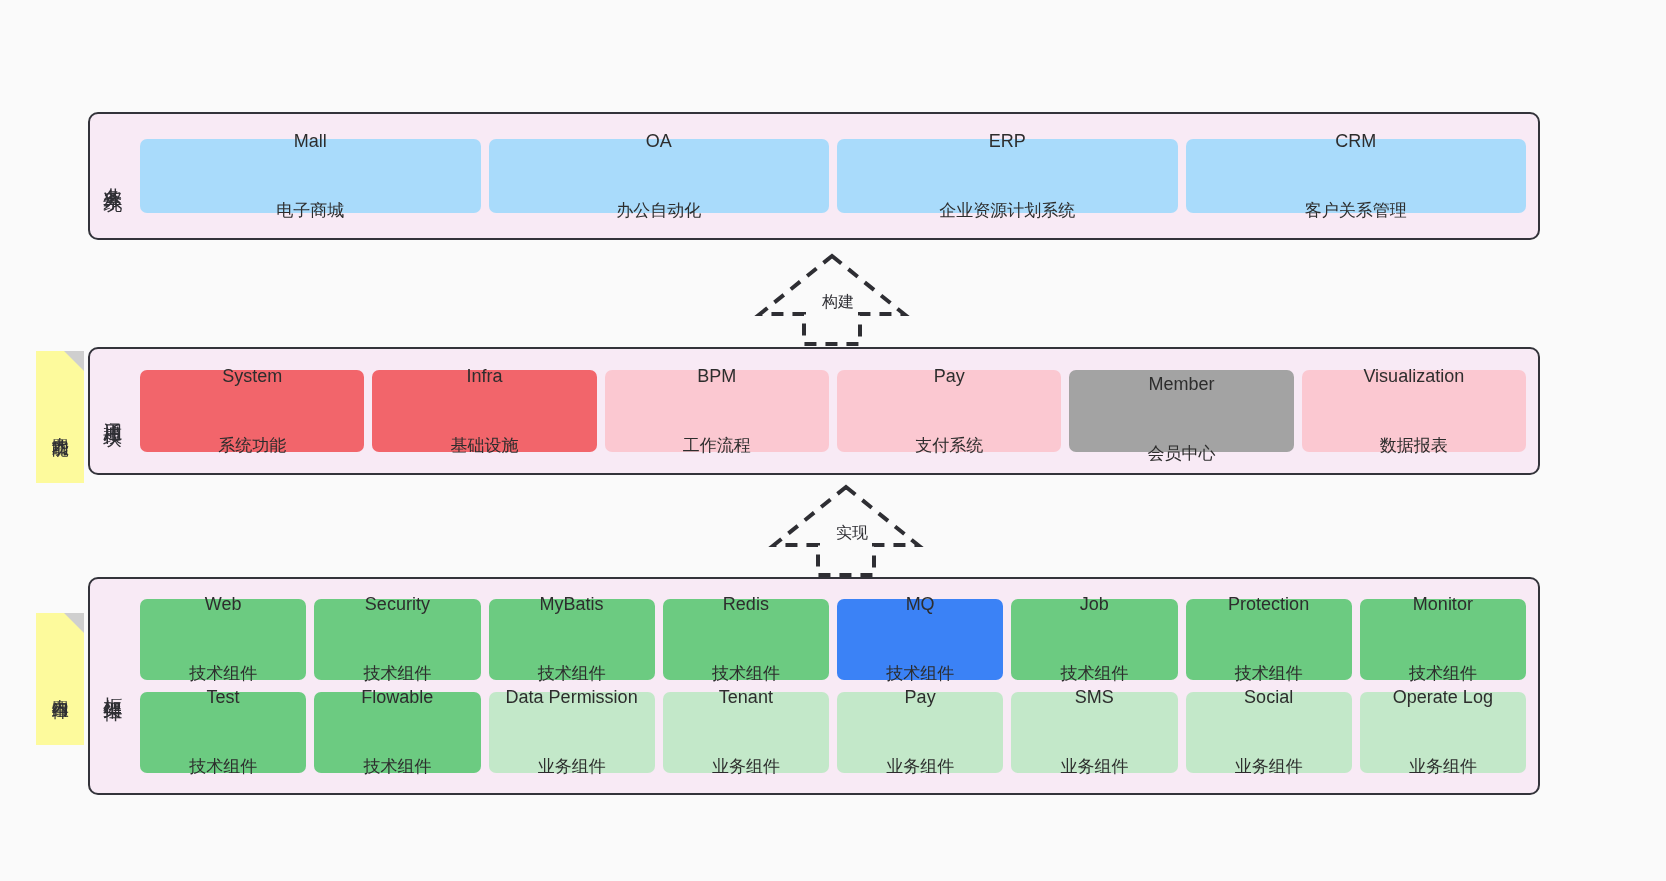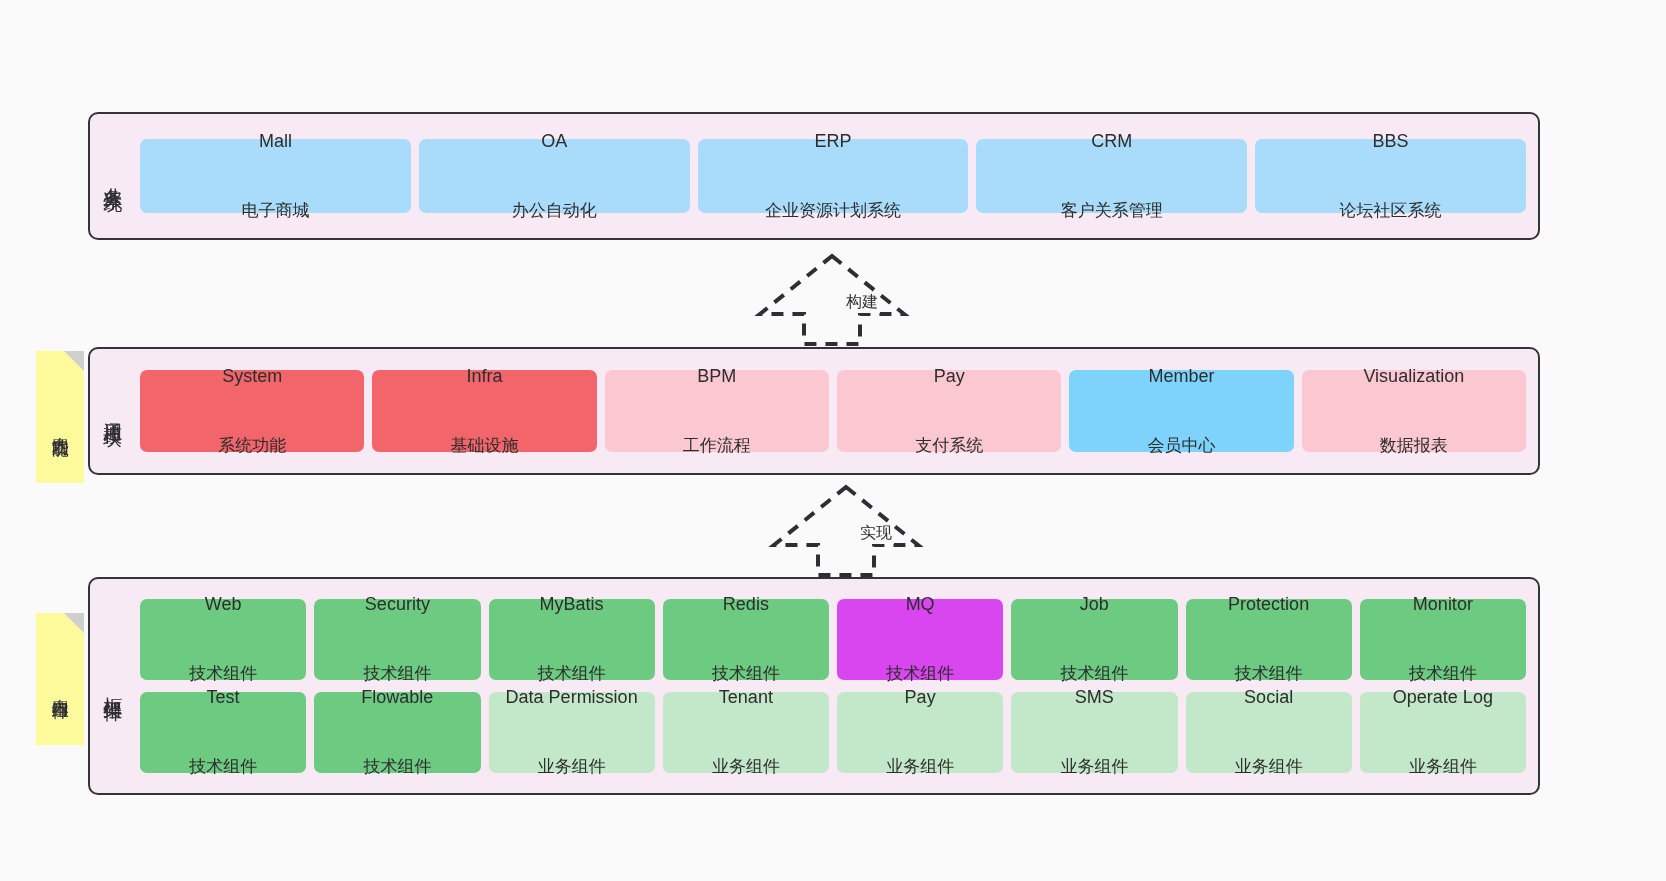--- a/index.html
+++ b/index.html
@@ -78,21 +78,20 @@
   
   .arrow{position:absolute;}
   .arrow svg{display:block;overflow:visible;}
   .arrow-label{
     position:absolute;
     font-size:16px;
     color:#2e2e33;
     background:#fafafa;
     padding:0 2px;
     white-space:nowrap;
-    margin-left:24px;
   }
   #arrow-build{left:752px;top:252px;width:160px;height:95px;}
   #arrow-build .arrow-label{left:68px;top:40px;}
   #arrow-impl{left:766px;top:483px;width:160px;height:95px;}
   #arrow-impl .arrow-label{left:68px;top:40px;}
 
   
   .note{
     position:absolute;
     background:#fdfa9c;
@@ -137,24 +136,20 @@
           <span class="t2">办公自动化</span>
         </div>
         <div class="cell" style="background: rgb(169, 219, 251);">
           <span class="t1">ERP</span>
           <span class="t2">企业资源计划系统</span>
         </div>
         <div class="cell" style="background: rgb(169, 219, 251); border-radius: 7px;">
           <span class="t1">CRM</span>
           <span class="t2">客户关系管理</span>
         </div>
-        <div class="cell" style="background: rgb(169, 219, 251);">
-          <span class="t1">BBS</span>
-          <span class="t2">论坛社区系统</span>
-        </div>
       </div>
     </div>
   </div>
 
   <div class="arrow" id="arrow-build">
     <svg width="160" height="95" viewBox="0 0 160 95" aria-hidden="true">
       <path d="M80 4 L152 62 L108 62 L108 92 L52 92 L52 62 L8 62 Z" fill="none" stroke="#2e2e33" stroke-width="4" stroke-dasharray="12 9" stroke-linejoin="miter"></path>
     </svg>
     <span class="arrow-label">构建</span>
   </div>
@@ -172,21 +167,21 @@
           <span class="t2">基础设施</span>
         </div>
         <div class="cell" style="background: rgb(251, 200, 209);">
           <span class="t1">BPM</span>
           <span class="t2">工作流程</span>
         </div>
         <div class="cell" style="background: rgb(251, 200, 209);">
           <span class="t1">Pay</span>
           <span class="t2">支付系统</span>
         </div>
-        <div class="cell" style="background: #7dd3fc;">
+        <div class="cell" style="background: #a3a3a3; justify-content: space-between;">
           <span class="t1">Member</span>
           <span class="t2">会员中心</span>
         </div>
         <div class="cell" style="background: rgb(251, 200, 209); text-align: right;">
           <span class="t1">Visualization</span>
           <span class="t2">数据报表</span>
         </div>
       </div>
     </div>
   </div>
@@ -212,21 +207,21 @@
           <span class="t2">技术组件</span>
         </div>
         <div class="cell" style="background: rgb(108, 203, 129);">
           <span class="t1">MyBatis</span>
           <span class="t2">技术组件</span>
         </div>
         <div class="cell" style="background: rgb(108, 203, 129);">
           <span class="t1">Redis</span>
           <span class="t2">技术组件</span>
         </div>
-        <div class="cell" style="background: #d946ef; text-align: right;">
+        <div class="cell" style="background: #3b82f6; text-align: right;">
           <span class="t1">MQ</span>
           <span class="t2">技术组件</span>
         </div>
         <div class="cell" style="background: rgb(108, 203, 129);">
           <span class="t1">Job</span>
           <span class="t2">技术组件</span>
         </div>
         <div class="cell" style="background: rgb(108, 203, 129);">
           <span class="t1">Protection</span>
           <span class="t2">技术组件</span>

